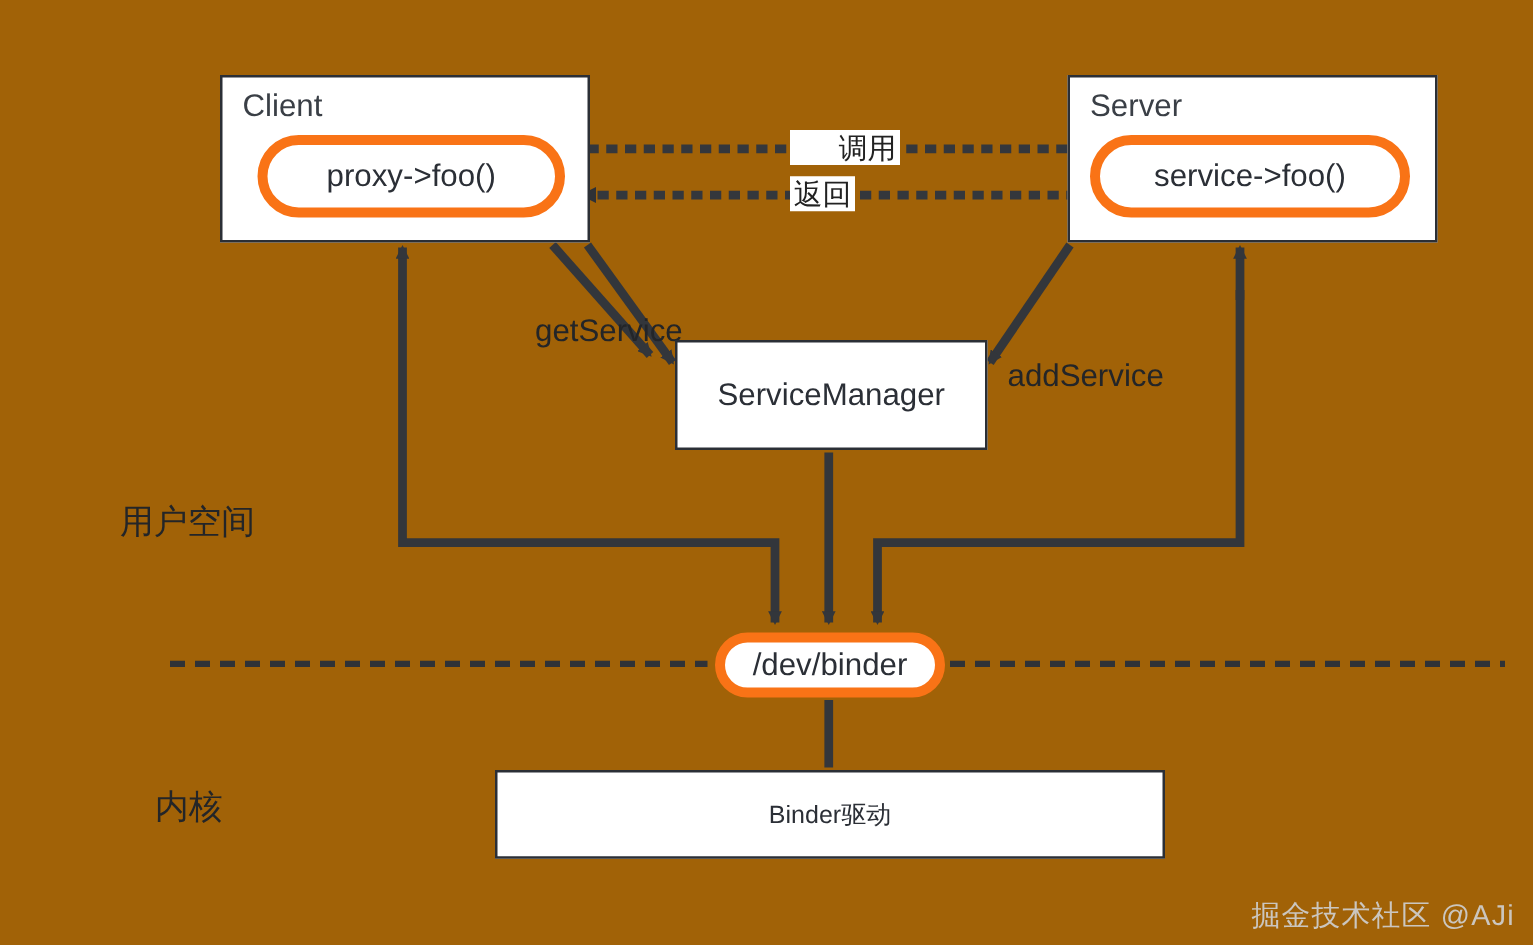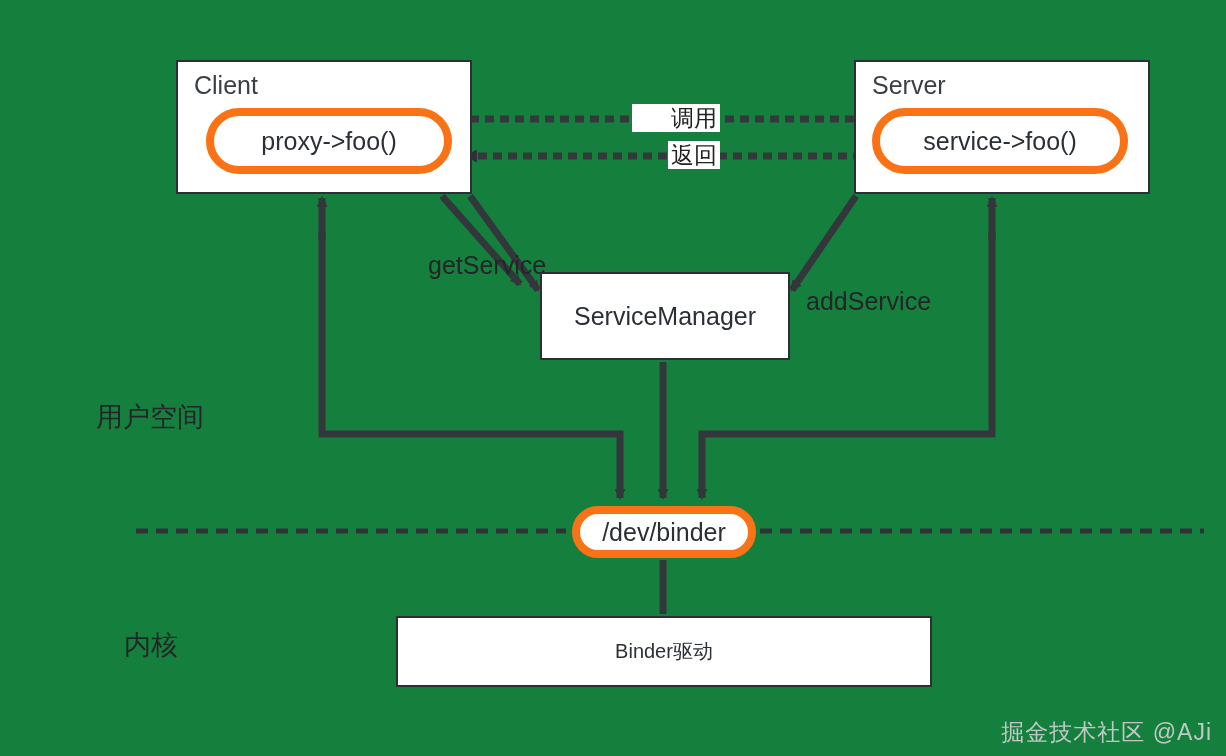--- a/index.html
+++ b/index.html
@@ -10,21 +10,21 @@
   body {
     width: 1226px;
     height: 756px;
     font-family: "Liberation Sans", "DejaVu Sans", sans-serif;
     overflow: hidden;
   }
   #stage {
     position: relative;
     width: 1226px;
     height: 756px;
-    background: #15803d;
+    background: #a16207;
   }
   #wires {
     position: absolute;
     left: 0;
     top: 0;
     width: 1226px;
     height: 756px;
     pointer-events: none;
   }
 
@@ -84,21 +84,21 @@
     position: absolute;
     background: #ffffff;
     color: #222222;
     font-size: 23px;
     line-height: 26px;
     padding: 1px 3px;
     z-index: 7;
     white-space: nowrap;
   }
   #label-call   { left: 632px; top: 104px; padding-left: 39px; }
-  #label-return { left: 632px; top: 141px; margin-left: 36px; }
+  #label-return { left: 632px; top: 141px; }
 
   
   .faint {
     position: absolute;
     color: #232528;
     font-size: 25px;
     line-height: 30px;
     white-space: nowrap;
     z-index: 4;
   }

